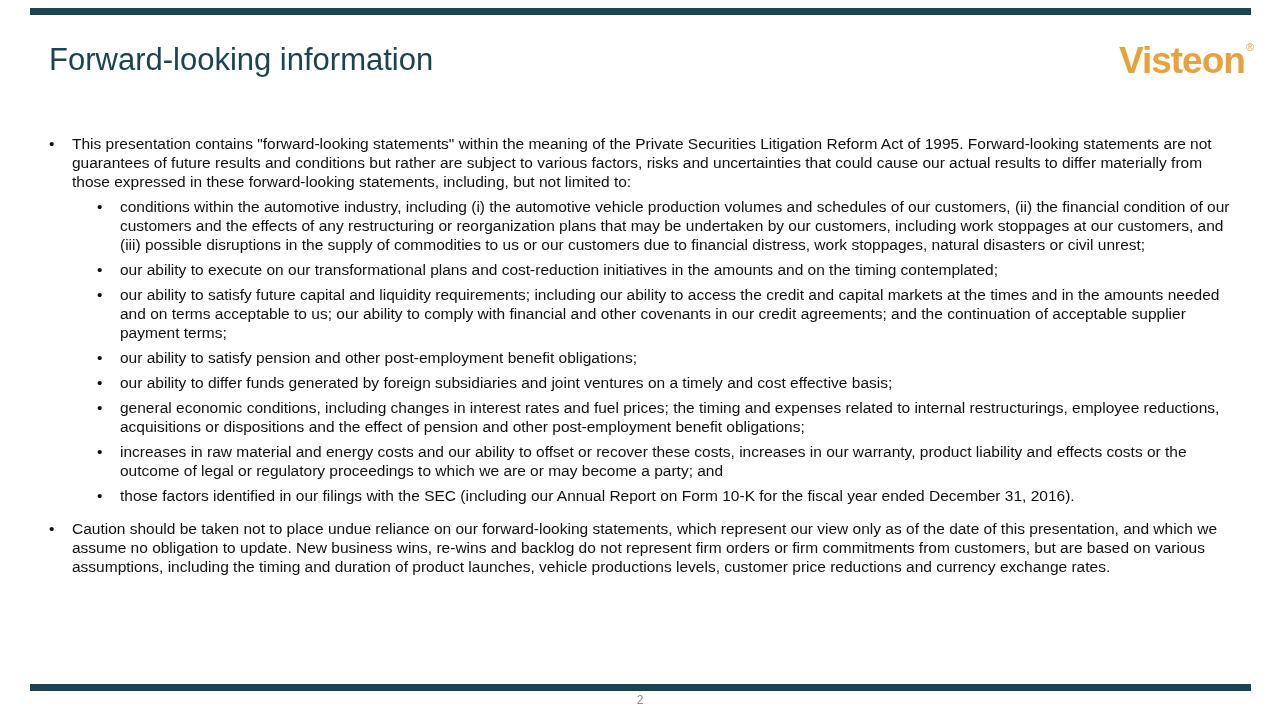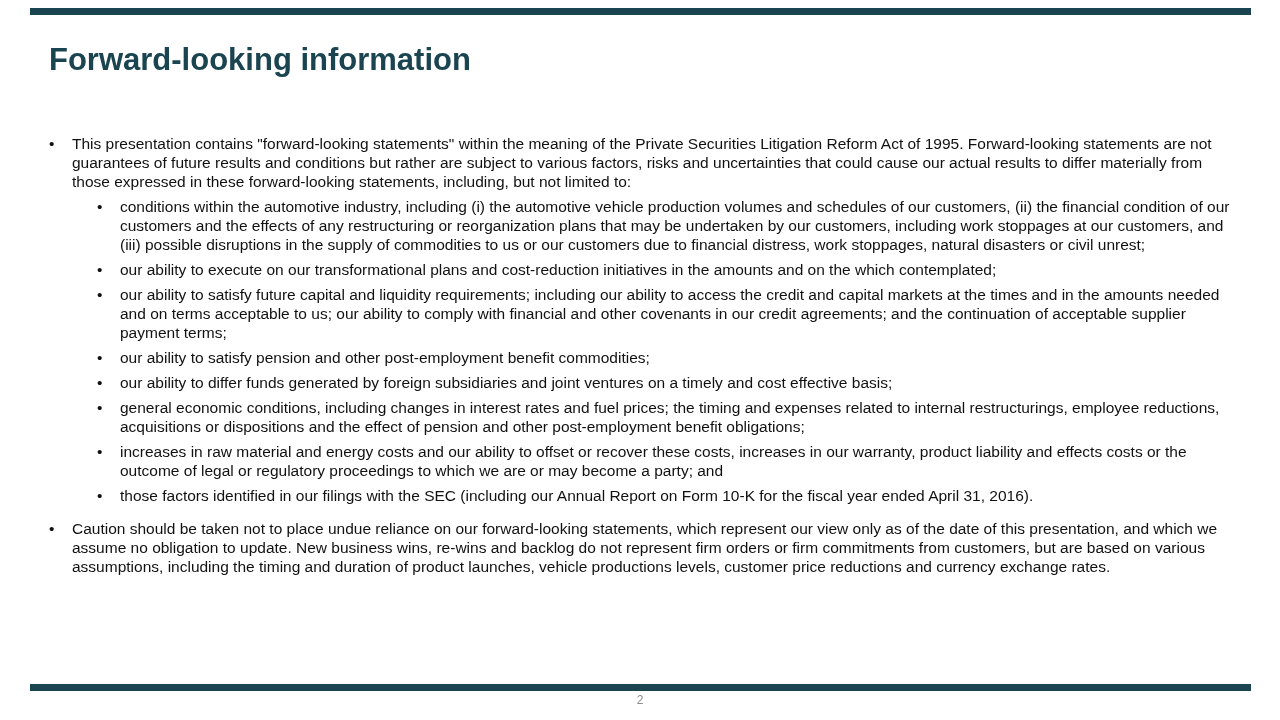--- a/index.html
+++ b/index.html
@@ -20,21 +20,21 @@
     background: var(--accent, #1A4450);
   }
   .top-bar { top: 8px; }
   .bottom-bar { top: 684px; }
 
   .title {
     position: absolute;
     left: 49px;
     top: 42px;
     font-size: 31px;
-    font-weight: 700;
+    font-weight: 400;
     color: var(--accent, #1A4450);
     white-space: nowrap;
   }
 
   .logo {
     position: absolute;
     right: 26px;
     top: 40px;
     font-size: 37px;
     font-weight: 700;
@@ -76,57 +76,60 @@
   }
 </style>
 </head>
 <body>
 
 <div class="slide">
   <div class="top-bar"></div>
 
   <h1 class="title">Forward-looking information</h1>
 
+  <div class="logo">
+    <span>Visteon</span><span class="reg">®</span>
+  </div>
 
   <div class="content" id="bullets">
       <div class="bullet level-1">
         <span class="dot">•</span>
         <span class="text">This presentation contains "forward-looking statements" within the meaning of the Private Securities Litigation Reform Act of 1995. Forward-looking statements are not guarantees of future results and conditions but rather are subject to various factors, risks and uncertainties that could cause our actual results to differ materially from those expressed in these forward-looking statements, including, but not limited to:</span>
       </div>
       <div class="bullet level-2">
         <span class="dot">•</span>
         <span class="text">conditions within the automotive industry, including (i) the automotive vehicle production volumes and schedules of our customers, (ii) the financial condition of our customers and the effects of any restructuring or reorganization plans that may be undertaken by our customers, including work stoppages at our customers, and (iii) possible disruptions in the supply of commodities to us or our customers due to financial distress, work stoppages, natural disasters or civil unrest;</span>
       </div>
       <div class="bullet level-2">
         <span class="dot">•</span>
-        <span class="text">our ability to execute on our transformational plans and cost-reduction initiatives in the amounts and on the which contemplated;</span>
+        <span class="text">our ability to execute on our transformational plans and cost-reduction initiatives in the amounts and on the timing contemplated;</span>
       </div>
       <div class="bullet level-2">
         <span class="dot">•</span>
         <span class="text">our ability to satisfy future capital and liquidity requirements; including our ability to access the credit and capital markets at the times and in the amounts needed and on terms acceptable to us; our ability to comply with financial and other covenants in our credit agreements; and the continuation of acceptable supplier payment terms;</span>
       </div>
       <div class="bullet level-2">
         <span class="dot">•</span>
-        <span class="text">our ability to satisfy pension and other post-employment benefit commodities;</span>
+        <span class="text">our ability to satisfy pension and other post-employment benefit obligations;</span>
       </div>
       <div class="bullet level-2">
         <span class="dot">•</span>
         <span class="text">our ability to differ funds generated by foreign subsidiaries and joint ventures on a timely and cost effective basis;</span>
       </div>
       <div class="bullet level-2">
         <span class="dot">•</span>
         <span class="text">general economic conditions, including changes in interest rates and fuel prices; the timing and expenses related to internal restructurings, employee reductions, acquisitions or dispositions and the effect of pension and other post-employment benefit obligations;</span>
       </div>
       <div class="bullet level-2">
         <span class="dot">•</span>
         <span class="text">increases in raw material and energy costs and our ability to offset or recover these costs, increases in our warranty, product liability and effects costs or the outcome of legal or regulatory proceedings to which we are or may become a party; and</span>
       </div>
       <div class="bullet level-2">
         <span class="dot">•</span>
-        <span class="text">those factors identified in our filings with the SEC (including our Annual Report on Form 10-K for the fiscal year ended April 31, 2016).</span>
+        <span class="text">those factors identified in our filings with the SEC (including our Annual Report on Form 10-K for the fiscal year ended December 31, 2016).</span>
       </div>
       <div class="bullet level-1">
         <span class="dot">•</span>
         <span class="text">Caution should be taken not to place undue reliance on our forward-looking statements, which represent our view only as of the date of this presentation, and which we assume no obligation to update. New business wins, re-wins and backlog do not represent firm orders or firm commitments from customers, but are based on various assumptions, including the timing and duration of product launches, vehicle productions levels, customer price reductions and currency exchange rates.</span>
       </div>
     </div>
 
   <div class="bottom-bar"></div>
 
   <div class="page-number">2</div>

